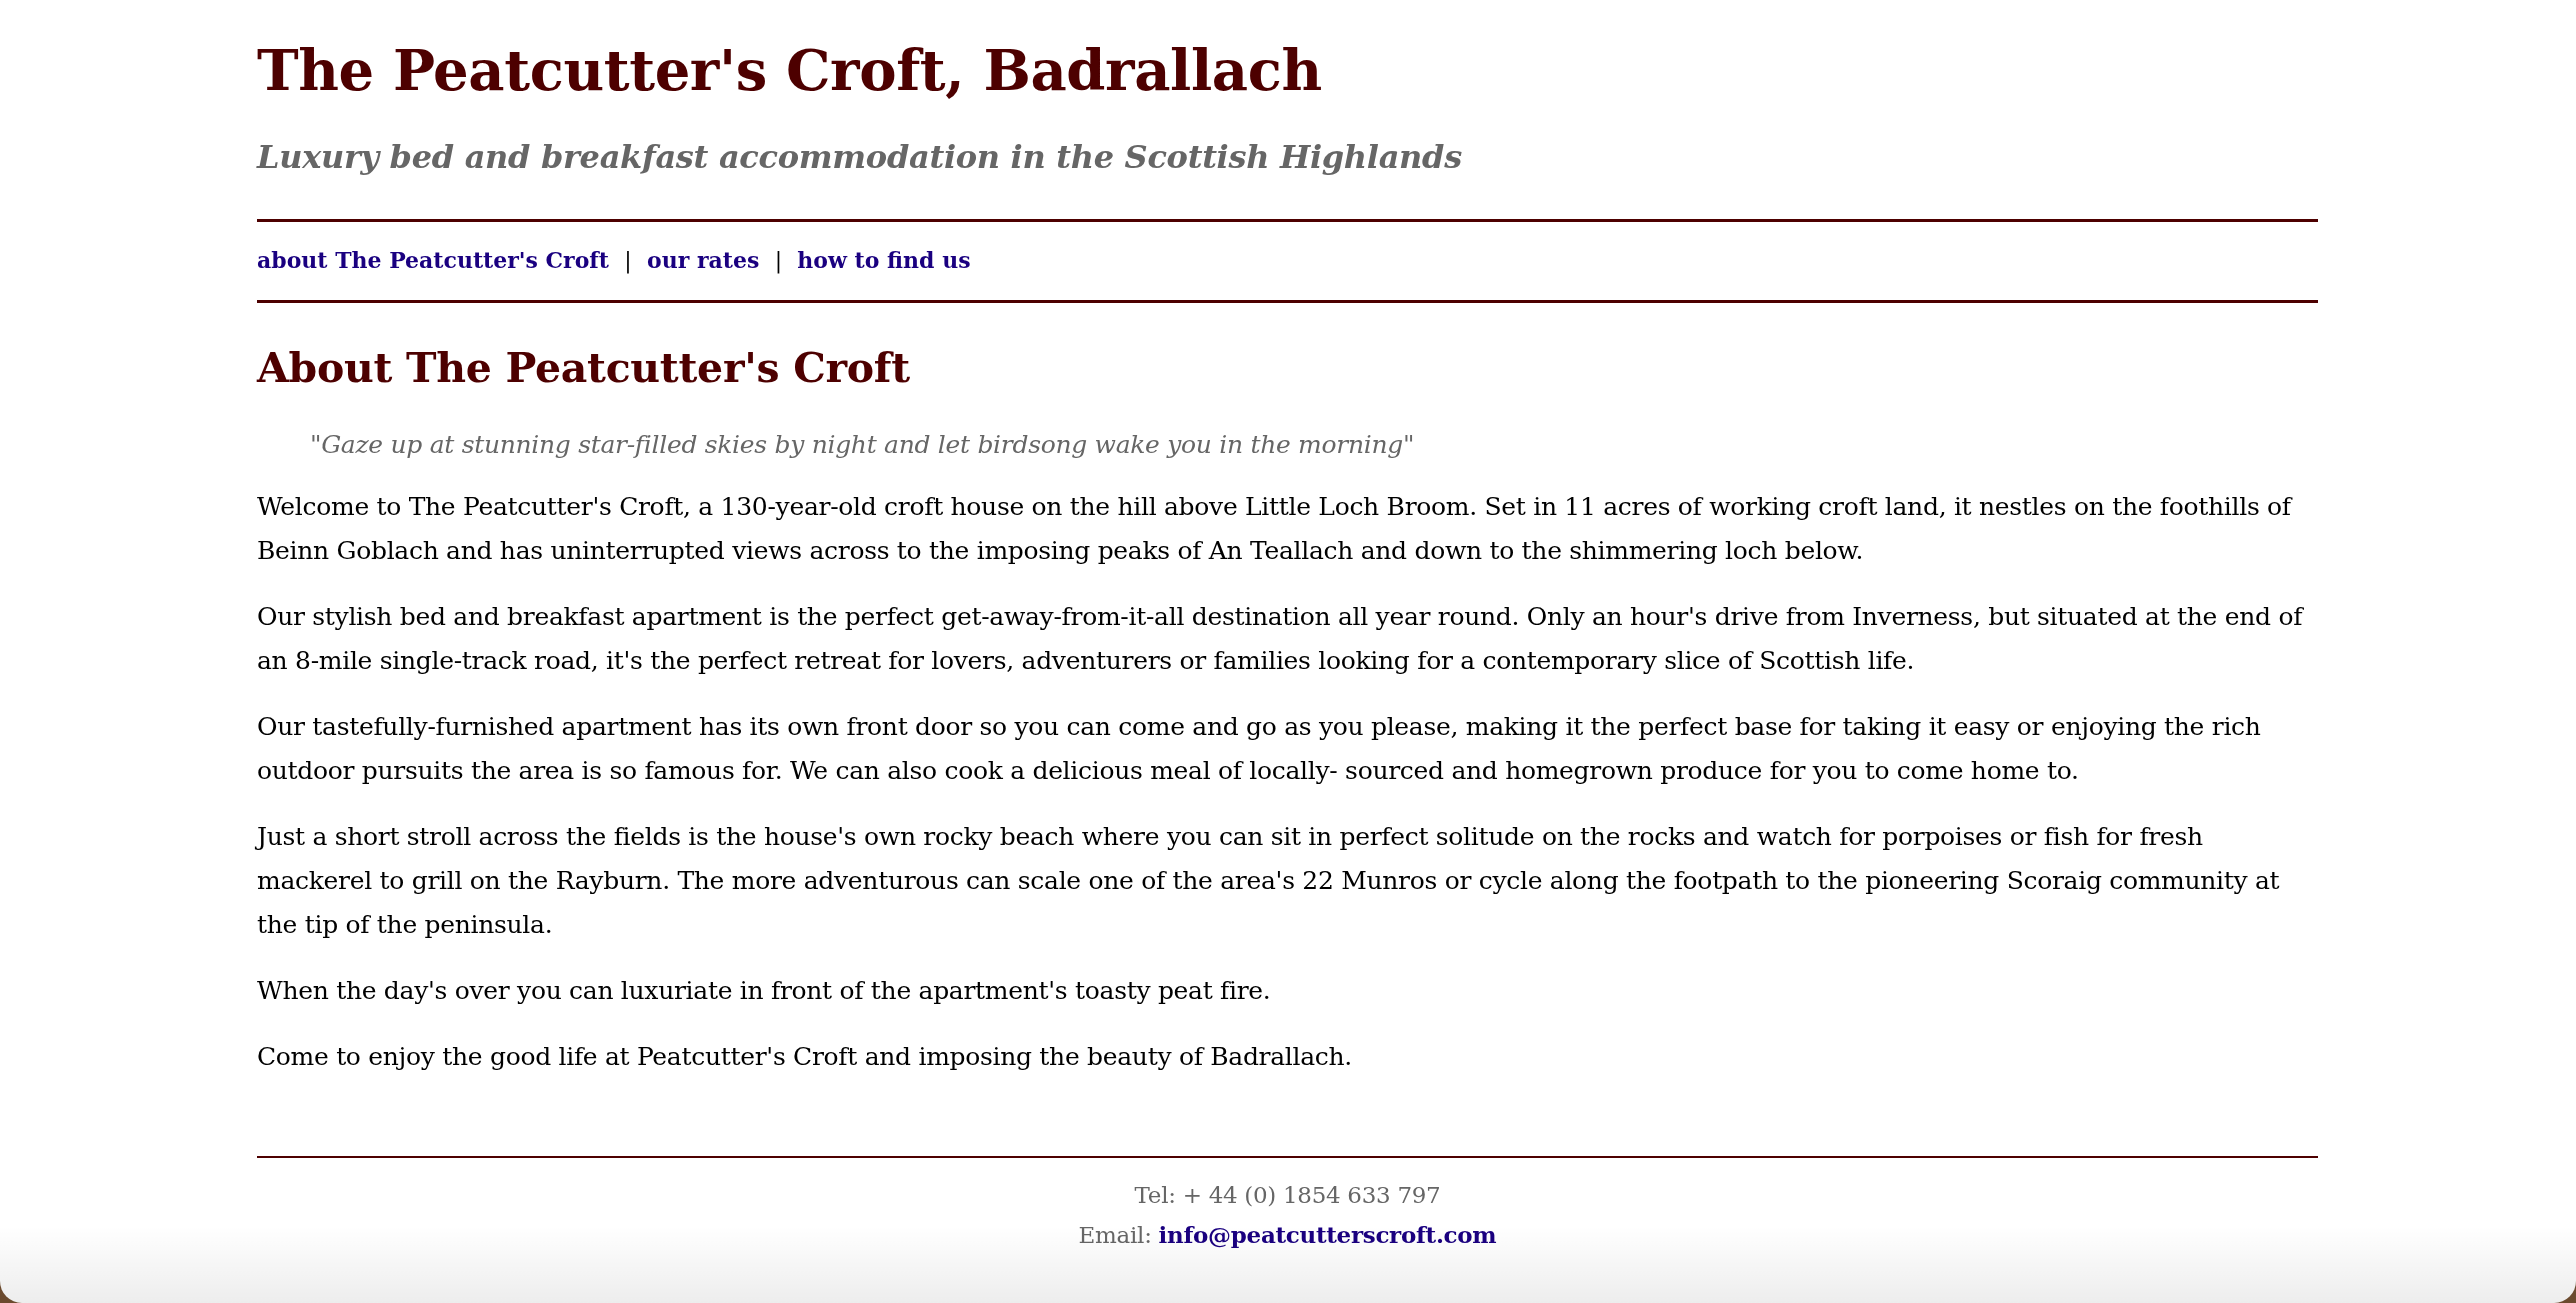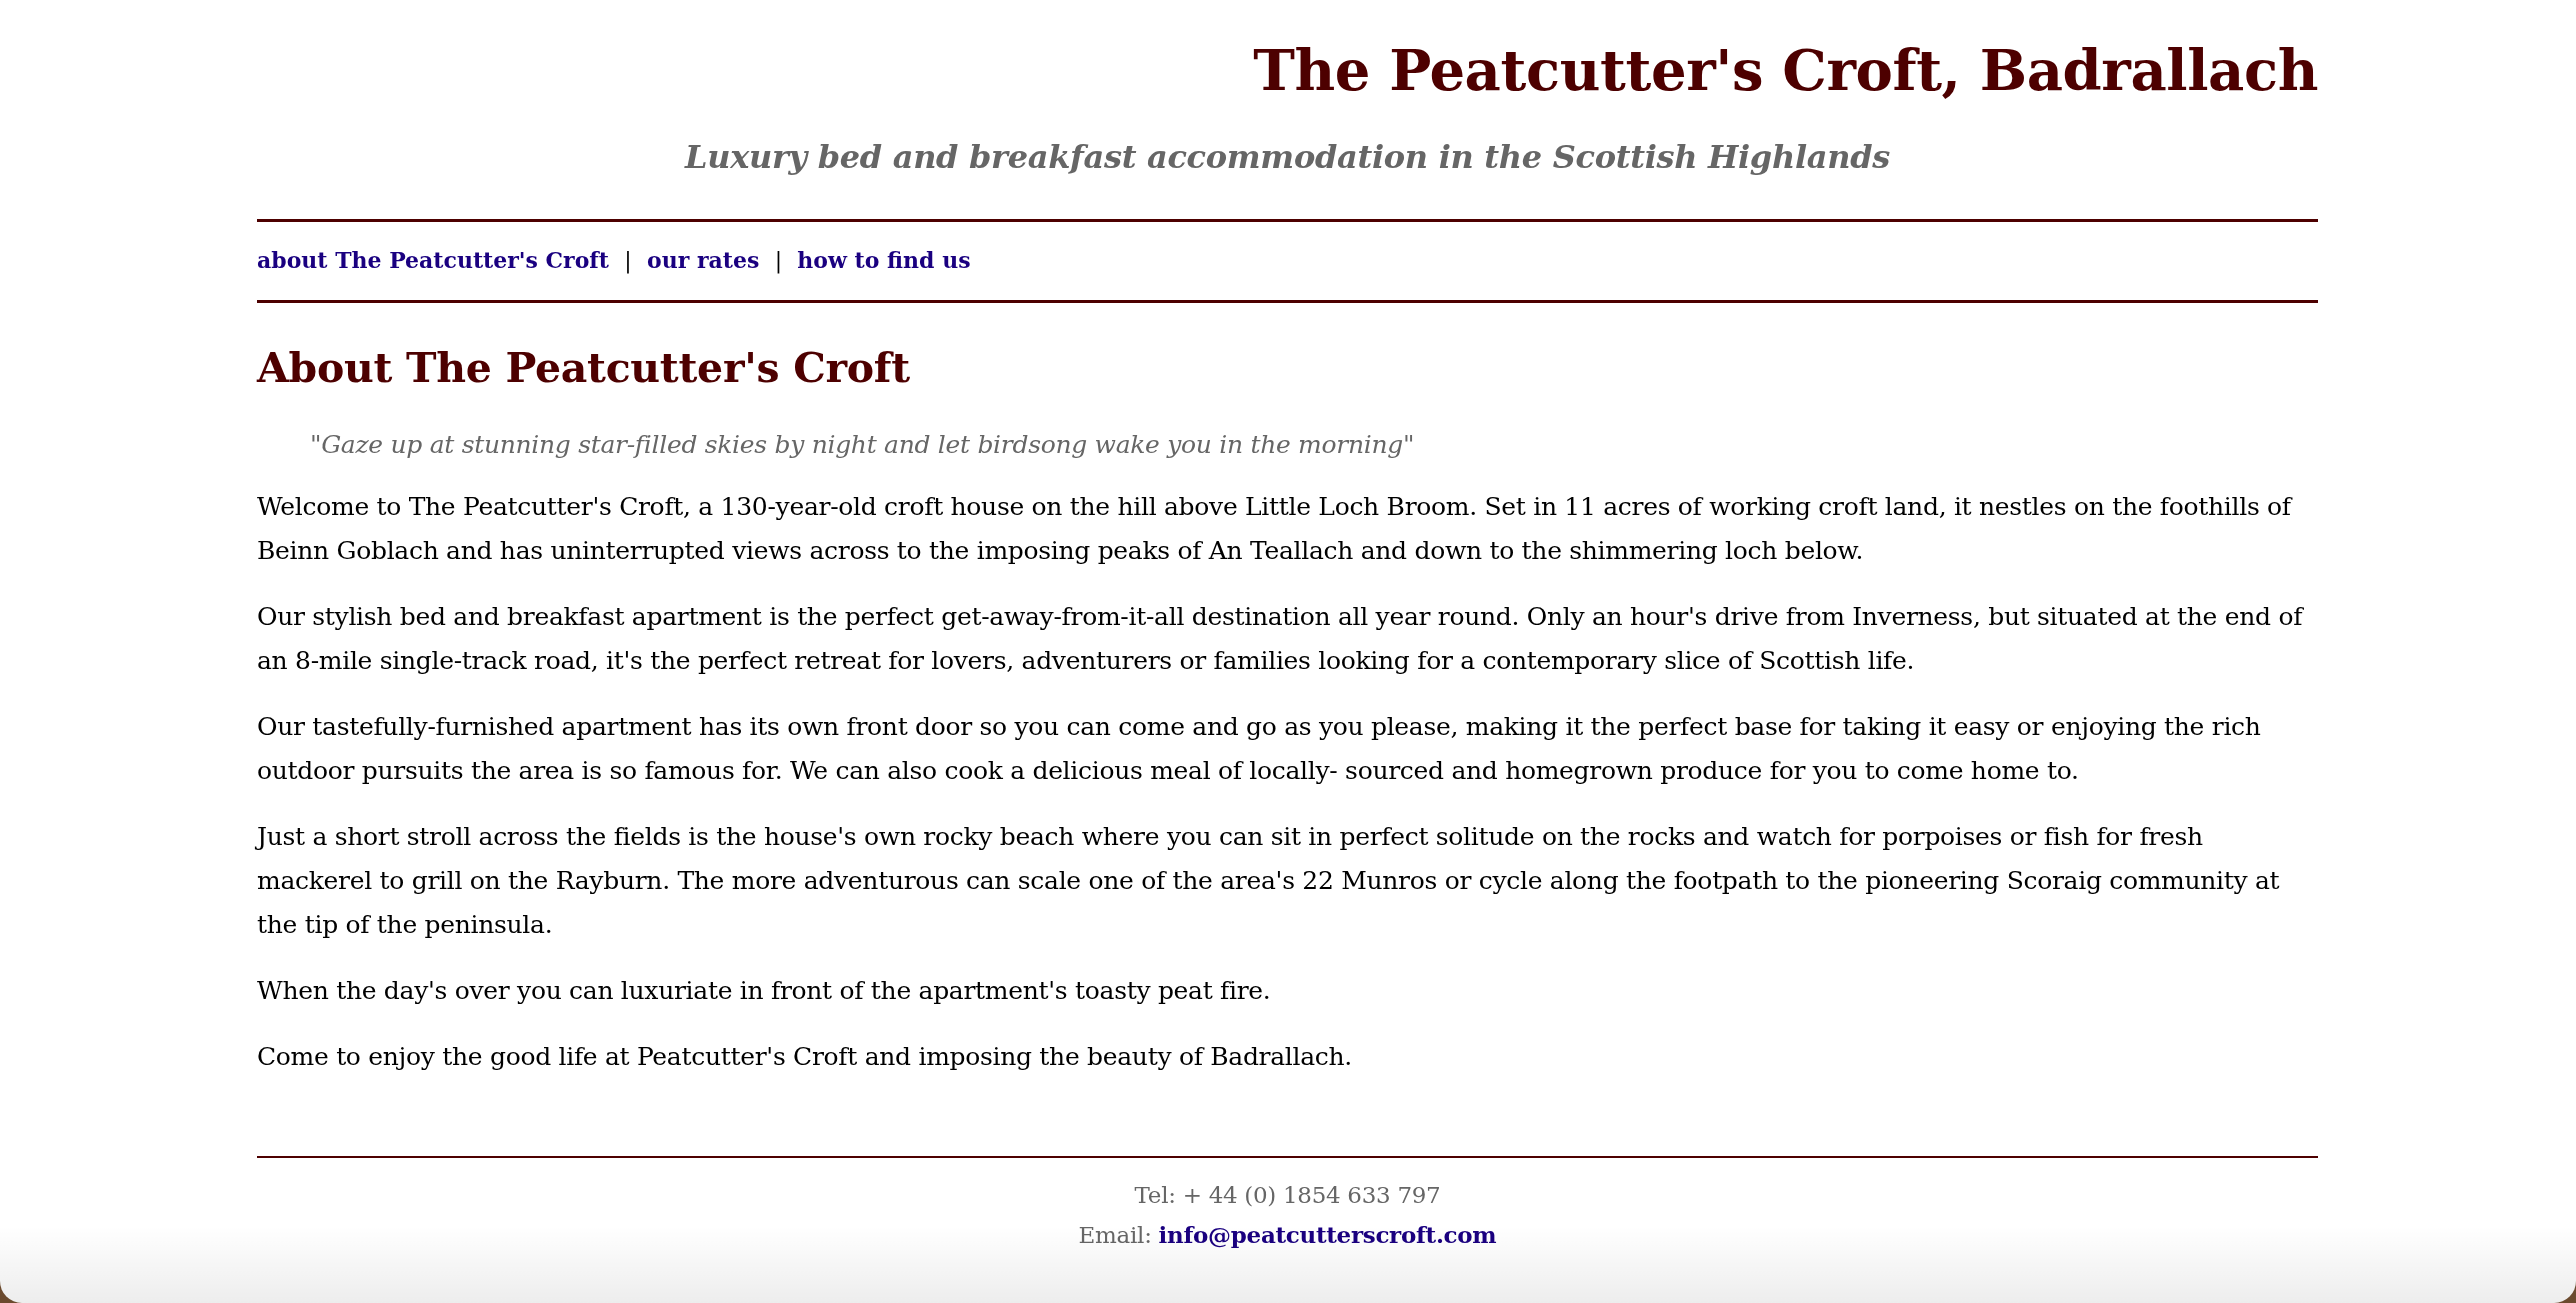--- a/index.html
+++ b/index.html
@@ -32,33 +32,33 @@
     left: 257px;
     width: 2061px;
     top: 0;
     font-family: "DejaVu Serif", "Liberation Serif", serif;
   }
   .site-title {
     margin: 0;
     position: absolute;
     top: 32px;
     left: 0; right: 0;
-    text-align: right;
+    text-align: left;
     font-size: 56px;
     font-weight: bold;
     color: #4d0000;
     letter-spacing: -0.4px;
     line-height: 77px;
   }
   .site-subtitle {
     margin: 0;
     position: absolute;
     top: 136px;
     left: 0; right: 0;
-    text-align: center;
+    text-align: left;
     font-size: 32px;
     font-style: italic;
     font-weight: bold;
     color: #666666;
     line-height: 43px;
     letter-spacing: -0.3px;
   }
   .rule-thick {
     position: absolute;
     left: 0; right: 0;

